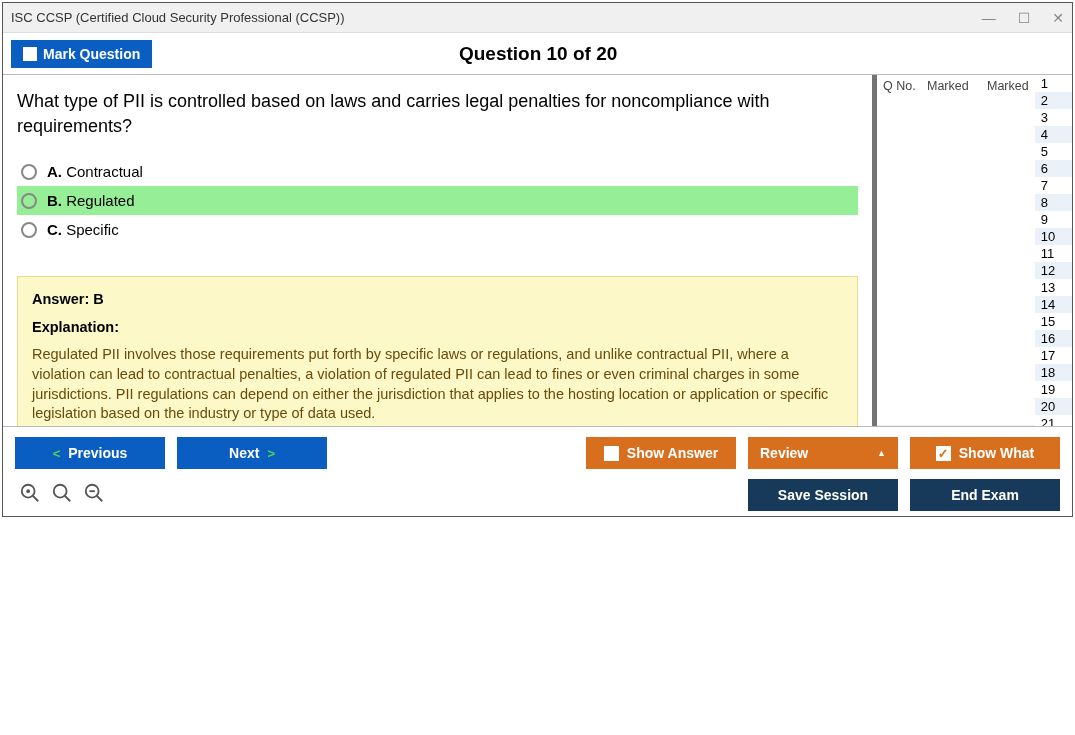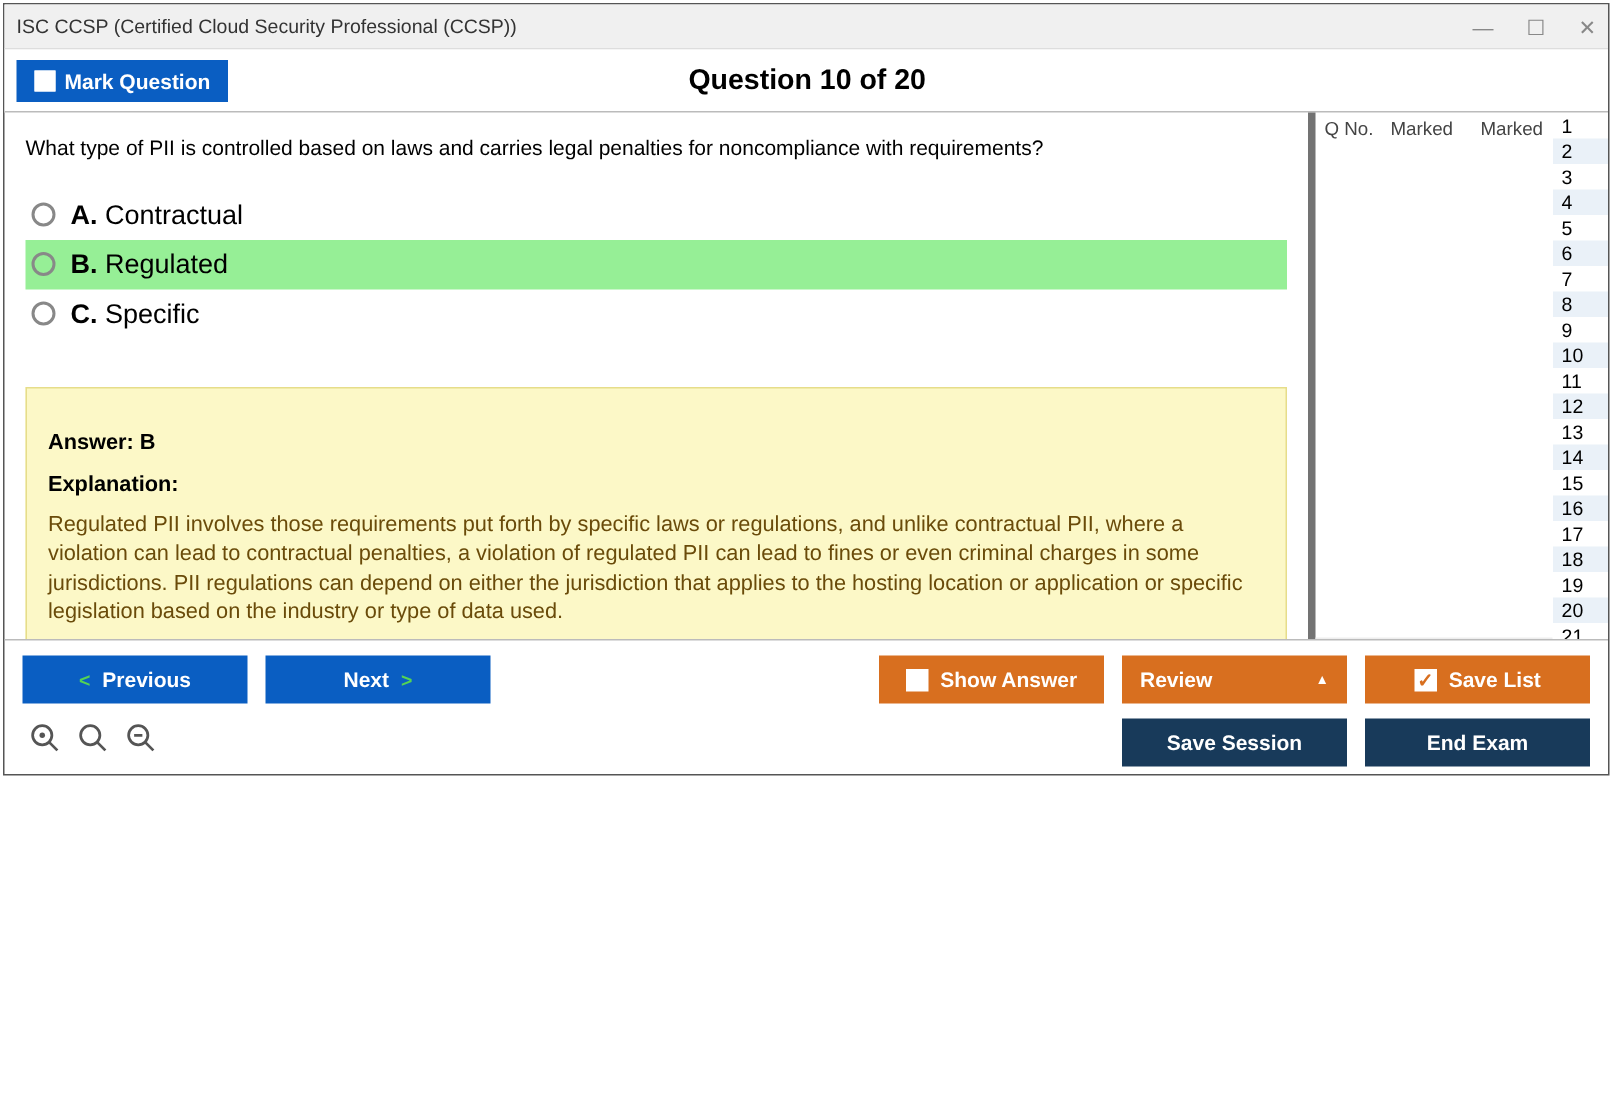--- a/index.html
+++ b/index.html
@@ -69,43 +69,43 @@
       min-height: 0;
     }
     .main-panel {
       flex: 1;
       padding: 14px 14px 4px 14px;
       display: flex;
       flex-direction: column;
       overflow: hidden;
     }
     .question-text {
-      font-size: 14px;
+      font-size: 18px;
       color: #000;
       margin-bottom: 18px;
       line-height: 1.4;
     }
     .options { display: flex; flex-direction: column; }
     .option {
       display: flex;
       align-items: center;
       gap: 10px;
       padding: 6px 4px;
-      font-size: 18px;
+      font-size: 15px;
     }
     .option .radio {
       width: 16px; height: 16px; border: 2px solid #888; border-radius: 50%; flex-shrink: 0;
     }
     .option.highlight { background: #96ef96; }
     .option .letter { font-weight: bold; }
     .answer-box {
       margin-top: 32px;
       background: #fcf8c7;
       border: 1px solid #e6dd8a;
-      padding: 28px 14px 18px 14px;
+      padding: 14px 14px 18px 14px;
       font-size: 14.5px;
     }
     .answer-box .ans-line { font-weight: bold; margin-bottom: 12px; }
     .answer-box .expl-label { font-weight: bold; margin-bottom: 10px; }
     .answer-box .expl-text { color: #6a4b0a; line-height: 1.35; }
     .sidebar {
       width: 200px;
       border-left: 5px solid #737373;
       display: flex;
       flex-direction: row;
@@ -340,21 +340,21 @@
       <button class="btn btn-orange">
         <span class="check-box"></span>
         <span>Show Answer</span>
       </button>
       <button class="btn btn-orange-wide">
         <span>Review</span>
         <span class="small-tri">▲</span>
       </button>
       <button class="btn btn-orange">
         <span class="check-box checked"></span>
-        <span>Save List</span>
+        <span>Show What</span>
       </button>
     </div>
     <div class="footer-row2">
       <div class="zoom-icons">
         <span>
           <svg viewBox="0 0 24 24">
               <circle cx="10" cy="10" r="7"></circle>
               <line x1="15" y1="15" x2="21" y2="21"></line>
               <circle cx="10" cy="10" r="2" fill="#555" stroke="none"></circle>
             </svg>

